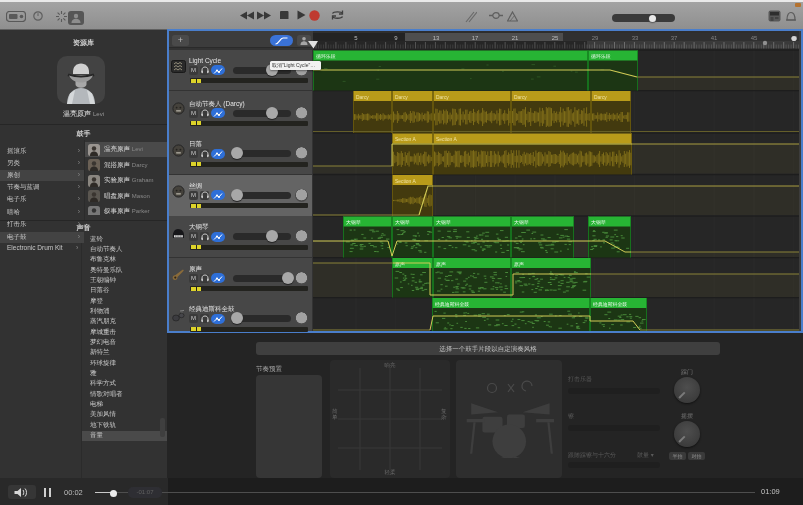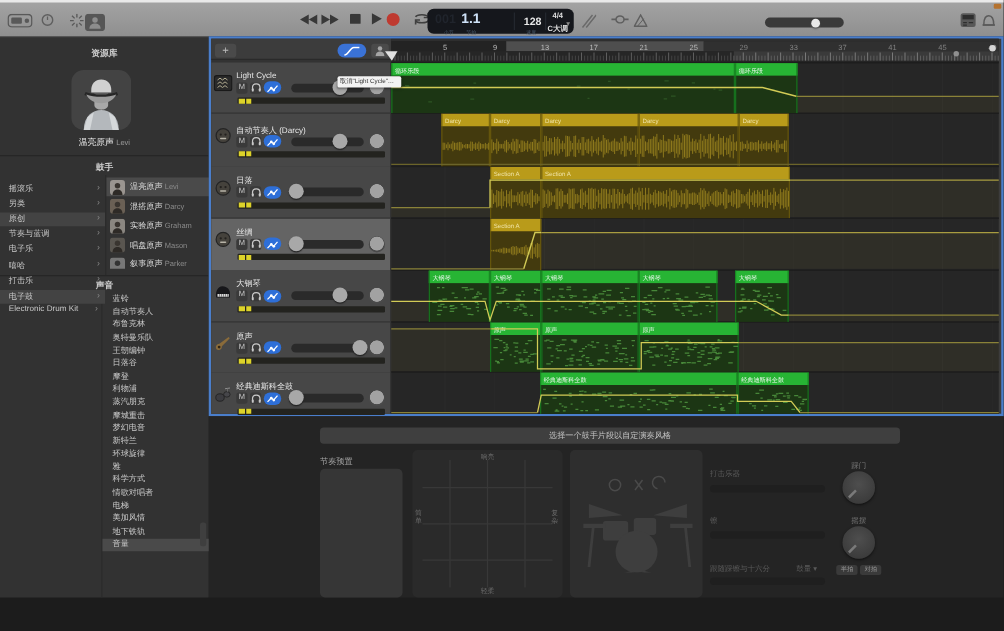--- a/index.html
+++ b/index.html
@@ -65,33 +65,20 @@
  <svg class="tbi" style="left:297px;top:10px" width="9" height="10">
         <path d="M0.5 0.5 L8.5 5 L0.5 9.5 Z" fill="#383838"></path>
       </svg>
  <svg class="tbi" style="left:309px;top:9.5px" width="11" height="11">
         <circle cx="5.5" cy="5.5" r="5.2" fill="#bf3a30"></circle>
       </svg>
  <svg class="tbi" style="left:331px;top:9.5px" width="13" height="10">
         <path d="M1.5 3.5 C2.5 1.2 10.5 1.2 11.5 3.5 M11.5 6.5 C10.5 8.8 2.5 8.8 1.5 6.5" stroke="#3f3f3f" stroke-width="1.3" fill="none"></path>
         <path d="M11.5 0.5 V4 H8 M1.5 9.5 V6 H5" fill="none" stroke="#3f3f3f" stroke-width="1.3"></path>
       </svg>
- <div style="position:absolute;left:342px;top:7px;width:117px;height:20px;background:#15171c;border-radius:5px">
-   <span style="position:absolute;left:6px;top:3px;font-size:10px;font-weight:bold;color:#20242c">001</span>
-   <span style="position:absolute;left:27px;top:2px;font-size:11px;font-weight:bold;color:#cfe2f8">1.1</span>
-   <span style="position:absolute;left:13px;top:15.5px;font-size:4px;color:#4a5a6a">小节</span>
-   <span style="position:absolute;left:31px;top:15.5px;font-size:4px;color:#4a5a6a">节拍</span>
-   <span style="position:absolute;left:77px;top:4.5px;font-size:8.5px;font-weight:bold;color:#e8e8e8">128</span>
-   <span style="position:absolute;left:79px;top:15.5px;font-size:4px;color:#4a5a6a">速度</span>
-   <span style="position:absolute;left:100px;top:3px;font-size:6px;font-weight:bold;color:#e0e0e0">4/4</span>
-   <span style="position:absolute;left:96px;top:12px;font-size:6px;font-weight:bold;color:#e0e0e0">C大调</span>
-   <span style="position:absolute;left:111px;top:8px;font-size:6px;color:#888">▾</span>
-   <div style="position:absolute;left:69px;top:3px;width:1px;height:14px;background:#23272e"></div>
-   <div style="position:absolute;left:94px;top:3px;width:1px;height:14px;background:#23272e"></div>
- </div>
  <svg class="tbi" style="left:464px" width="13" height="13">
         <path d="M2 11 L10 1 M5 11 L13 1" stroke="#6a6a6a" stroke-width="1.2"></path>
       </svg>
  <svg class="tbi" style="left:489px;top:12px" width="14" height="7">
         <path d="M0 3.5 h4 M10 3.5 h4" stroke="#5f5f5f" stroke-width="1.4"></path>
         <ellipse cx="7" cy="3.5" rx="3.2" ry="2.8" fill="none" stroke="#5f5f5f" stroke-width="1.2"></ellipse>
       </svg>
  <svg class="tbi" style="left:507px" width="11" height="11">
         <path d="M5.5 1 L10.5 10 H0.5 Z" fill="none" stroke="#5f5f5f" stroke-width="1.2"></path>
         <path d="M3 10 L8 4" stroke="#5f5f5f" stroke-width="0.8"></path>
@@ -937,13 +924,30 @@
  <div style="position:absolute;left:498px;top:35px;width:44px;text-align:center;font-size:6px;color:#787878">踩门</div>
       <div style="position:absolute;left:507px;top:44px;width:26px;height:26px;border-radius:50%;background:radial-gradient(circle at 50% 40%,#4e4e4e,#353535);box-shadow:0 1px 2px #111"></div>
       <div style="position:absolute;left:514px;top:58px;width:1.5px;height:8px;background:#7a7a7a;transform:rotate(45deg)"></div>
       <div style="position:absolute;left:498px;top:79px;width:44px;text-align:center;font-size:6px;color:#787878">摇摆</div>
       <div style="position:absolute;left:507px;top:88px;width:26px;height:26px;border-radius:50%;background:radial-gradient(circle at 50% 40%,#4e4e4e,#353535);box-shadow:0 1px 2px #111"></div>
       <div style="position:absolute;left:514px;top:102px;width:1.5px;height:8px;background:#7a7a7a;transform:rotate(45deg)"></div>
       <div style="position:absolute;left:502px;top:119px;width:17px;height:8px;background:#3a3a3a;border-radius:2px;font-size:5px;color:#999;text-align:center;line-height:8px">半拍</div>
       <div style="position:absolute;left:521px;top:119px;width:17px;height:8px;background:#3a3a3a;border-radius:2px;font-size:5px;color:#999;text-align:center;line-height:8px">对拍</div>
 </div>
 
+<div id="bottombar">
+ <div style="position:absolute;left:0;top:0;width:168px;height:27px;background:#292929"></div>
+ <div style="position:absolute;left:8px;top:7px;width:28px;height:14px;background:#363636;border-radius:3px">
+        <svg width="16" height="11" style="position:absolute;left:6px;top:1.5px">
+          <path d="M0.5 4 h3 l3.5 -3 v9 l-3.5 -3 h-3 Z" fill="#d8d8d8"></path>
+          <path d="M9 3 C10 4 10 7 9 8 M11 1.5 C13 3 13 8 11 9.5" stroke="#d8d8d8" stroke-width="1" fill="none"></path>
+        </svg>
+      </div>
+ <div style="position:absolute;left:44px;top:9.5px;width:2px;height:9px;background:#cfcfcf"></div>
+ <div style="position:absolute;left:49px;top:9.5px;width:2px;height:9px;background:#cfcfcf"></div>
+ <div style="position:absolute;left:64px;top:9.5px;font-size:7.5px;color:#bdbdbd">00:02</div>
+ <div style="position:absolute;left:95px;top:14px;width:660px;height:1.4px;background:#4e4e4e"></div>
+ <div style="position:absolute;left:95px;top:14px;width:18px;height:1.4px;background:#c8c8c8"></div>
+ <div style="position:absolute;left:110px;top:11.5px;width:7px;height:7px;border-radius:50%;background:#ececec"></div>
+ <div style="position:absolute;left:128px;top:9px;width:34px;height:11px;background:#2e2e33;border-radius:5px;font-size:6px;color:#606060;text-align:center;line-height:11px">-01:07</div>
+ <div style="position:absolute;left:761px;top:8.5px;font-size:7.5px;color:#c4c4c4">01:09</div>
+</div>
 
 </div>
 </body></html>

